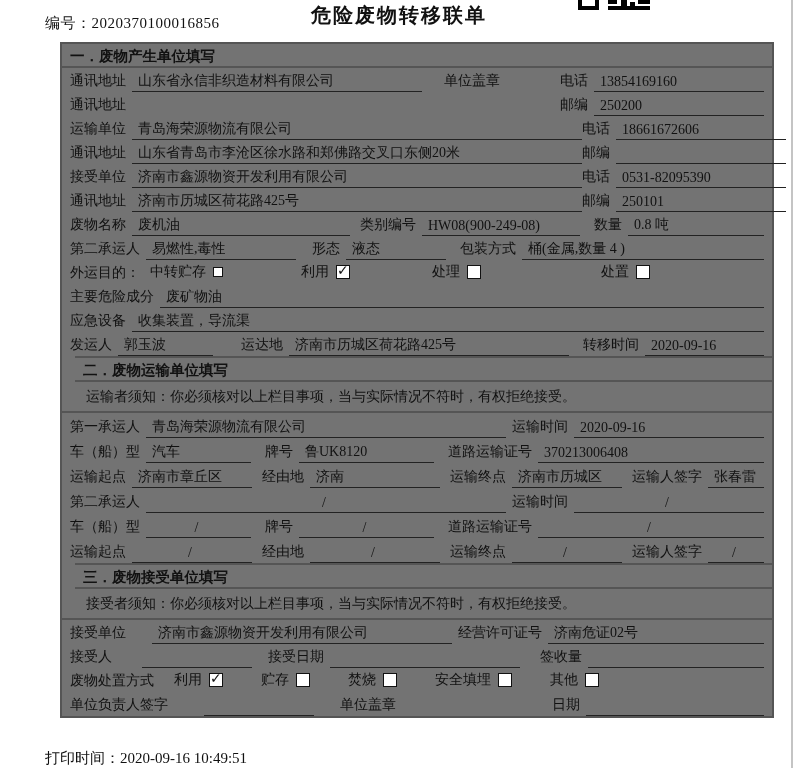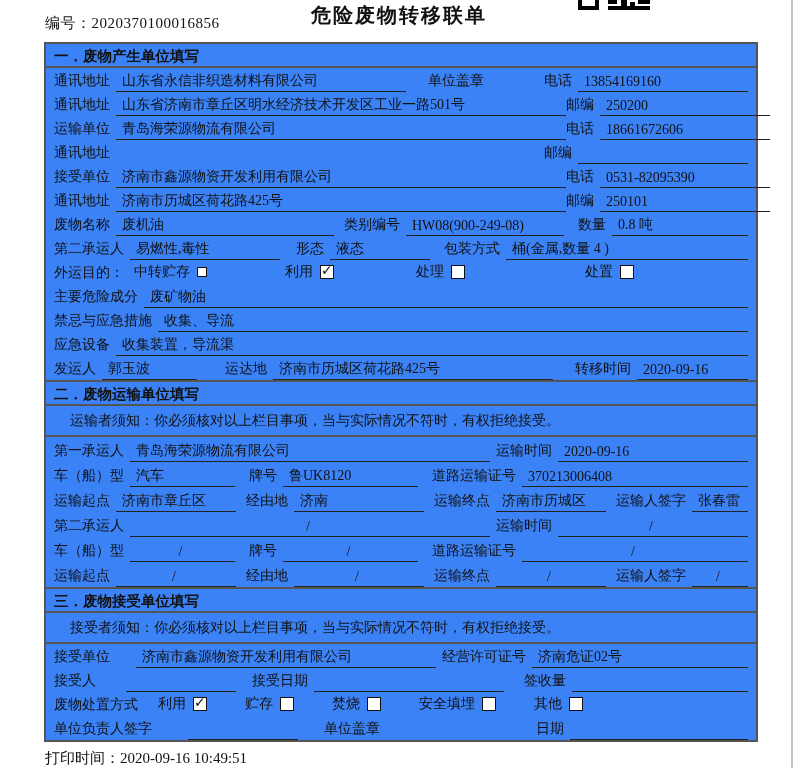--- a/index.html
+++ b/index.html
@@ -9,26 +9,26 @@
     color:#111;overflow:hidden;
   }
   .page-edge{position:absolute;top:0;right:3px;width:2px;height:768px;background:#c4c4c4;}
   
   .doc-title{position:absolute;left:42px;top:2px;width:714px;text-align:center;
     font-family:"Liberation Sans","DejaVu Sans",sans-serif;
     font-size:20px;font-weight:bold;letter-spacing:2px;}
   .serial{position:absolute;left:45px;top:14px;font-size:15px;letter-spacing:.5px;}
   .qr-frag{position:absolute;left:578px;top:0;width:72px;height:10px;}
   
-  .form{position:absolute;left:44px;top:42px;width:714px;box-sizing:border-box;
-    border:2px solid #555;background:#3b82f6;}
+  .form{position:absolute;left:60px;top:42px;width:714px;box-sizing:border-box;
+    border:2px solid #555;background:#737373;}
   .sec-header{font-family:"Liberation Sans","DejaVu Sans",sans-serif;
     font-weight:bold;font-size:14.5px;padding:3px 8px 2px;height:17px;
     border-bottom:2px solid #555;}
-  .sec-header.bt{border-top:2px solid #555;}
+  .sec-header.bt{border-top:2px solid #555;margin-left:13px;}
   .notice{font-size:14px;padding:6px 24px 5px;border-bottom:2px solid #555;}
   .row{display:flex;align-items:flex-end;height:24px;padding:0 8px;font-size:14px;box-sizing:border-box;}
   .row.h25{height:25px;}
   .lbl{white-space:nowrap;padding:0 6px 2px 0;flex:none;}
   .val{border-bottom:1.5px solid #222;padding:0 4px 1px 6px;white-space:nowrap;
     overflow:hidden;min-height:18px;box-sizing:border-box;flex:none;}
   .val.grow{flex:1;}
   .val.c{text-align:center;padding-left:0;}
   .sp{flex:1;}.w95{width:95px}.w100{width:100px}.w105{width:105px}.w110{width:110px}
   .w120{width:120px}.w130{width:130px}.w135{width:135px}.w150{width:150px}
@@ -72,36 +72,36 @@
     <span class="lbl">通讯地址</span>
     <span class="val w290">山东省永信非织造材料有限公司</span>
     <span class="lbl" style="margin-left:22px">单位盖章</span>
     <span class="sp"></span>
     <span class="lbl">电话</span>
     <span class="val w170">13854169160</span>
   </div>
 
   <div class="row">
     <span class="lbl">通讯地址</span>
-    <span class="val w450">山东省济南市章丘区明水经济技术开发区工业一路501号</span>
     <span class="sp"></span>
     <span class="lbl">邮编</span>
     <span class="val w170">250200</span>
   </div>
 
   <div class="row">
     <span class="lbl">运输单位</span>
     <span class="val w450">青岛海荣源物流有限公司</span>
     <span class="sp"></span>
     <span class="lbl">电话</span>
     <span class="val w170">18661672606</span>
   </div>
 
   <div class="row">
     <span class="lbl">通讯地址</span>
+    <span class="val w450">山东省青岛市李沧区徐水路和郑佛路交叉口东侧20米</span>
     <span class="sp"></span>
     <span class="lbl">邮编</span>
     <span class="val w170"></span>
   </div>
 
   <div class="row">
     <span class="lbl">接受单位</span>
     <span class="val w450">济南市鑫源物资开发利用有限公司</span>
     <span class="sp"></span>
     <span class="lbl">电话</span>
@@ -152,36 +152,32 @@
       <span>处置</span>
       <span class="checkbox"></span>
     </span>
   </div>
 
   <div class="row">
     <span class="lbl">主要危险成分</span>
     <span class="val grow">废矿物油</span>
   </div>
 
-  <div class="row">
-    <span class="lbl">禁忌与应急措施</span>
-    <span class="val grow">收集、导流</span>
-  </div>
 
   <div class="row">
     <span class="lbl">应急设备</span>
     <span class="val grow">收集装置，导流渠</span>
   </div>
 
   <div class="row">
     <span class="lbl">发运人</span>
     <span class="val w95">郭玉波</span>
     <span class="lbl" style="margin-left:28px">运达地</span>
     <span class="val w280">济南市历城区荷花路425号</span>
-    <span class="lbl" style="margin-left:22px">转移时间</span>
+    <span class="lbl" style="margin-left:14px">转移时间</span>
     <span class="val grow">2020-09-16</span>
   </div>
 
   <div class="sec-header bt">二．废物运输单位填写</div>
   <div class="notice">运输者须知：你必须核对以上栏目事项，当与实际情况不符时，有权拒绝接受。</div>
 
   <div class="row h25">
     <span class="lbl">第一承运人</span>
     <span class="val w360">青岛海荣源物流有限公司</span>
     <span class="sp"></span>

